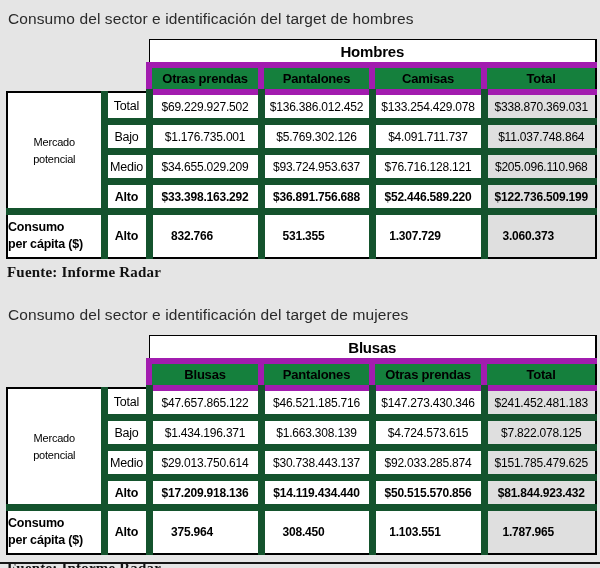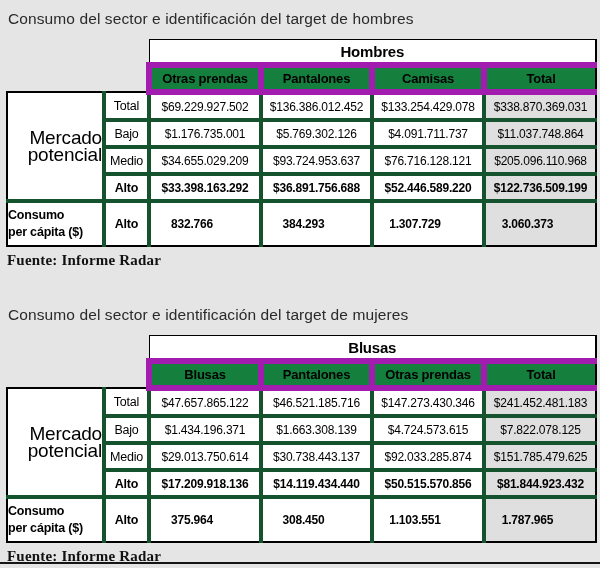--- a/index.html
+++ b/index.html
@@ -22,24 +22,24 @@
   .blank{border:none;background:transparent;}
   .group-h{
     border:1px solid #000;border-right:2px solid #000;background:#fff;
     font-weight:bold;font-size:15px;text-align:center;height:22px;
   }
   .col-h{
     border:6px solid #a21caf;background:#15803d;font-weight:bold;font-size:13px;
     text-align:center;height:21px;
   }
   .col-h.last{border-right:2px solid #000;}
-  .cell{border:4px solid #14532d;background:#fff;height:23px;font-size:12.5px;}
+  .cell{border:7px solid #14532d;background:#fff;height:23px;font-size:12.5px;}
   .val{font-size:12px;text-align:center;padding-right:8px;}
   .lvl{text-align:center;}
-  .grp{border-left:2px solid #000;text-align:right;font-size:19px;}
+  .grp{border-left:2px solid #000;text-align:center;font-size:11px;}
   .grp .ln,.pclabel .ln{display:block;line-height:17px;white-space:nowrap;}
   .row-first td{border-top:2px solid #000;}
   .row-alto td{border-top:2px solid #000;font-weight:bold;}
   .row-pc td{
     border-top:2px solid #000;border-bottom:2px solid #000;height:42px;
     font-weight:bold;
   }
   .row-pc .val{padding-right:26px;}
   .pclabel{border-left:2px solid #000;text-align:left;font-size:12.5px;padding:0 2px;}
   .tot{background:#dfdfdf;border-right:2px solid #000;margin-top:20px;}
@@ -110,21 +110,21 @@
         <td class="cell val">$52.446.589.220</td>
         <td class="cell val tot">$122.736.509.199</td>
       </tr>
       <tr class="row-pc">
         <td class="cell pclabel">
           <span class="ln">Consumo</span>
           <span class="ln">per cápita ($)</span>
         </td>
         <td class="cell lvl">Alto</td>
         <td class="cell val">832.766</td>
-        <td class="cell val">384.293</td>
+        <td class="cell val">531.355</td>
         <td class="cell val">1.307.729</td>
         <td class="cell val tot">3.060.373</td>
       </tr>
     </tbody>
       </table>
 
     <p class="source">Fuente: Informe Radar</p>
   </section>
 
   <section class="tbl-section" id="sec-mujeres">

